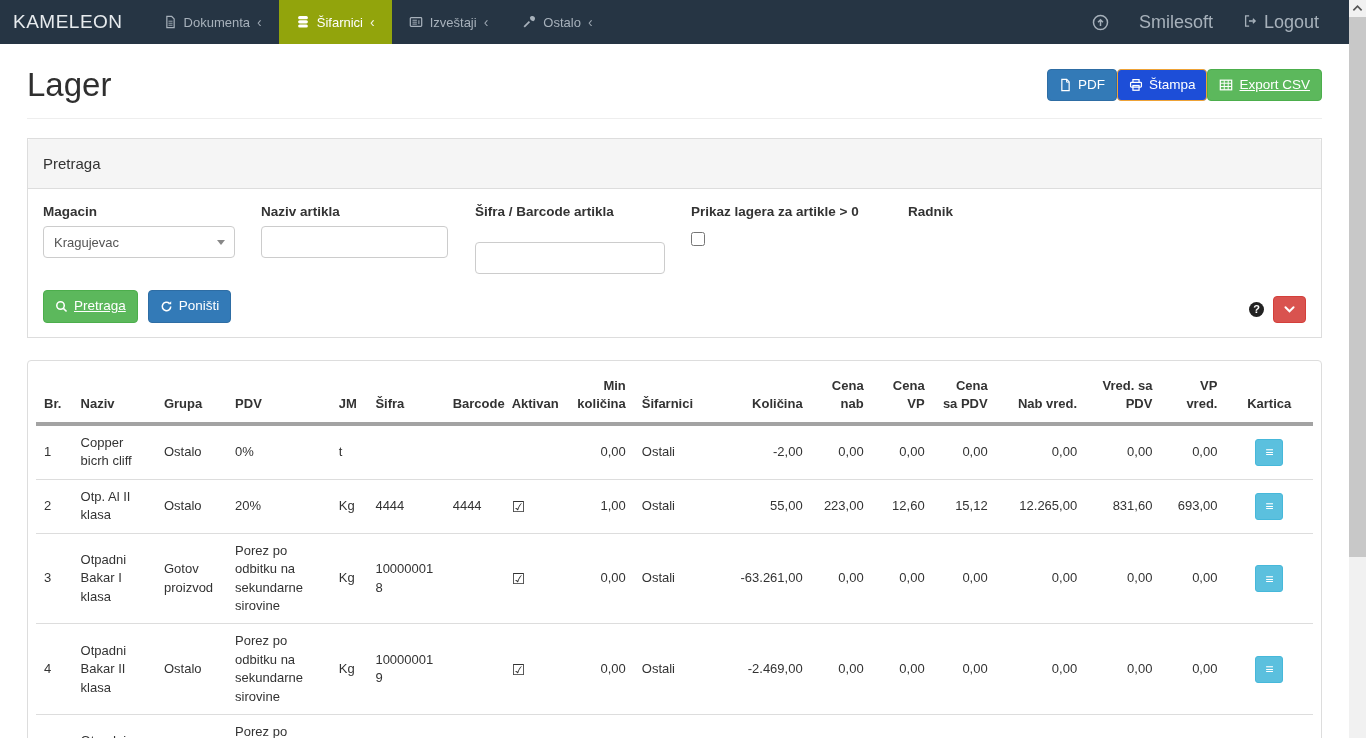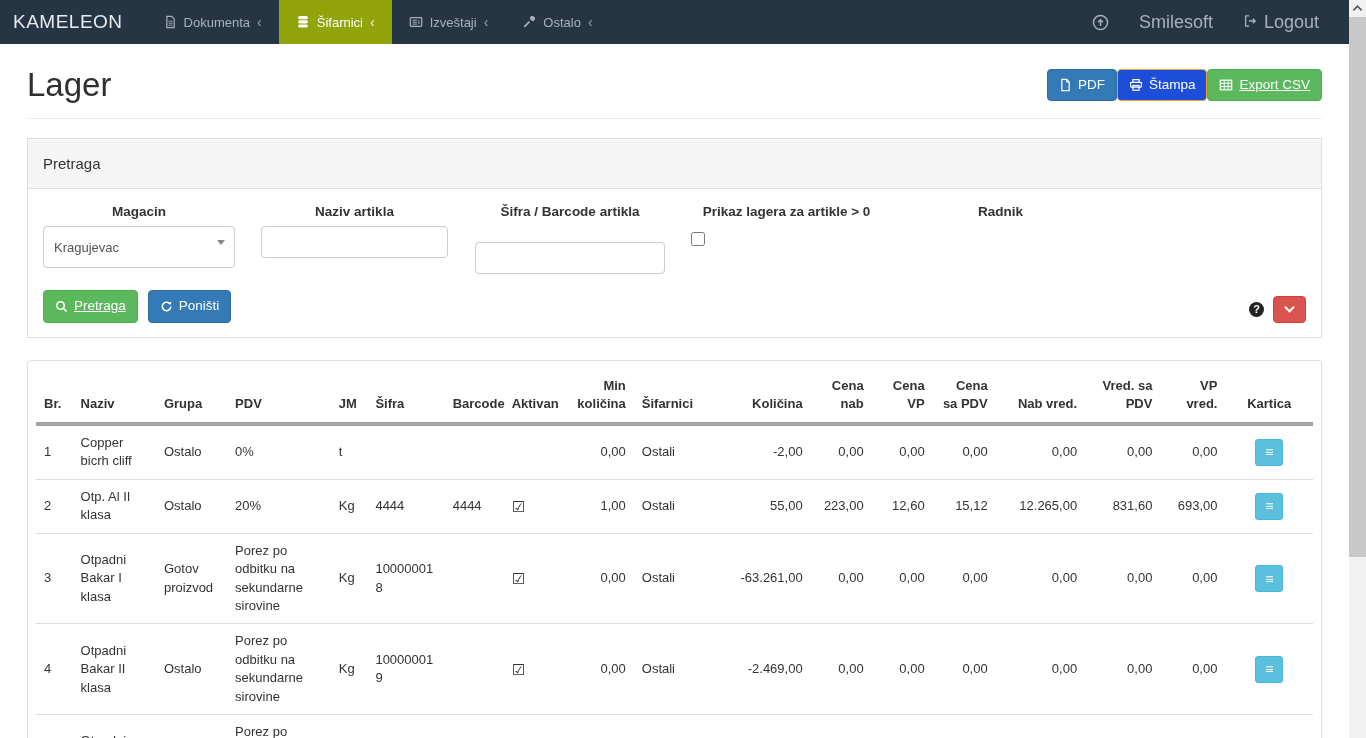--- a/index.html
+++ b/index.html
@@ -30,28 +30,28 @@
   .btn-success { background:#5cb85c; border-color:#4cae4c;text-decoration:underline; }
   .btn-danger  { background:#d9534f; border-color:#d43f3a; padding:6px 9px; }
 
   
   .panel { border:1px solid #ddd; border-radius:0; background:#fff; }
   .search-panel { margin-top:19px; }
   .panel-heading { background:#f5f5f5; border-bottom:1px solid #ddd; border-radius:3px 3px 0 0; padding:16px 15px; font-size:15px; color:#333; }
   .panel-body { padding:15px 15px 14px; position:relative; }
   .form-row { display:flex; }
   .fgroup { display:flex; flex-direction:column; }
-  .fgroup label { font-weight:bold; font-size:13.5px; margin-bottom:7px; color:#333;text-align:center; }
+  .fgroup label { font-weight:bold; font-size:13.5px; margin-bottom:7px; color:#333; }
   .g1 { width:192px; margin-right:26px; }
   .g2 { width:187px; margin-right:27px; }
   .g3 { width:190px; margin-right:26px;gap:16px; }
   .g4 { width:191px; margin-right:26px; }
   .g5 { width:185px; }
   .tinput { height:32px; border:1px solid #ccc; border-radius:4px; padding:0 10px; font-size:13px; font-family:inherit; color:#555; width:100%; }
-  .fselect { height:42px; border:1px solid #ccc; border-radius:4px; padding:0 24px 0 10px; font-size:13px; color:#555; display:flex; align-items:center; position:relative; cursor:pointer; background:#fff; }
+  .fselect { height:32px; border:1px solid #ccc; border-radius:4px; padding:0 24px 0 10px; font-size:13px; color:#555; display:flex; align-items:center; position:relative; cursor:pointer; background:#fff; }
   .fselect .caret { position:absolute; right:9px; top:13px; width:0; height:0; border-left:4px solid transparent; border-right:4px solid transparent; border-top:5px solid #888; }
   .checkbox { width:14px; height:14px; margin-top:6px; cursor:pointer; }
   .actions-row { display:flex; gap:10px; margin-top:16px; }
   .panel-tools { position:absolute; right:15px; bottom:14px; display:flex; align-items:center; gap:9px; }
   .help-circle { width:15px; height:15px; border-radius:50%; background:#222; color:#fff; font-size:11px; font-weight:bold; display:flex; align-items:center; justify-content:center; cursor:pointer; }
 
   
   .table-panel { margin-top:22px; padding:8px; border-radius:4px; min-height:420px; }
   table { width:100%; border-collapse:collapse; table-layout:fixed; font-size:13px; color:#333; }
   th { text-align:left; vertical-align:bottom; font-weight:bold; padding:8px; border-bottom:4px solid #a3a3a3; line-height:1.42; }

